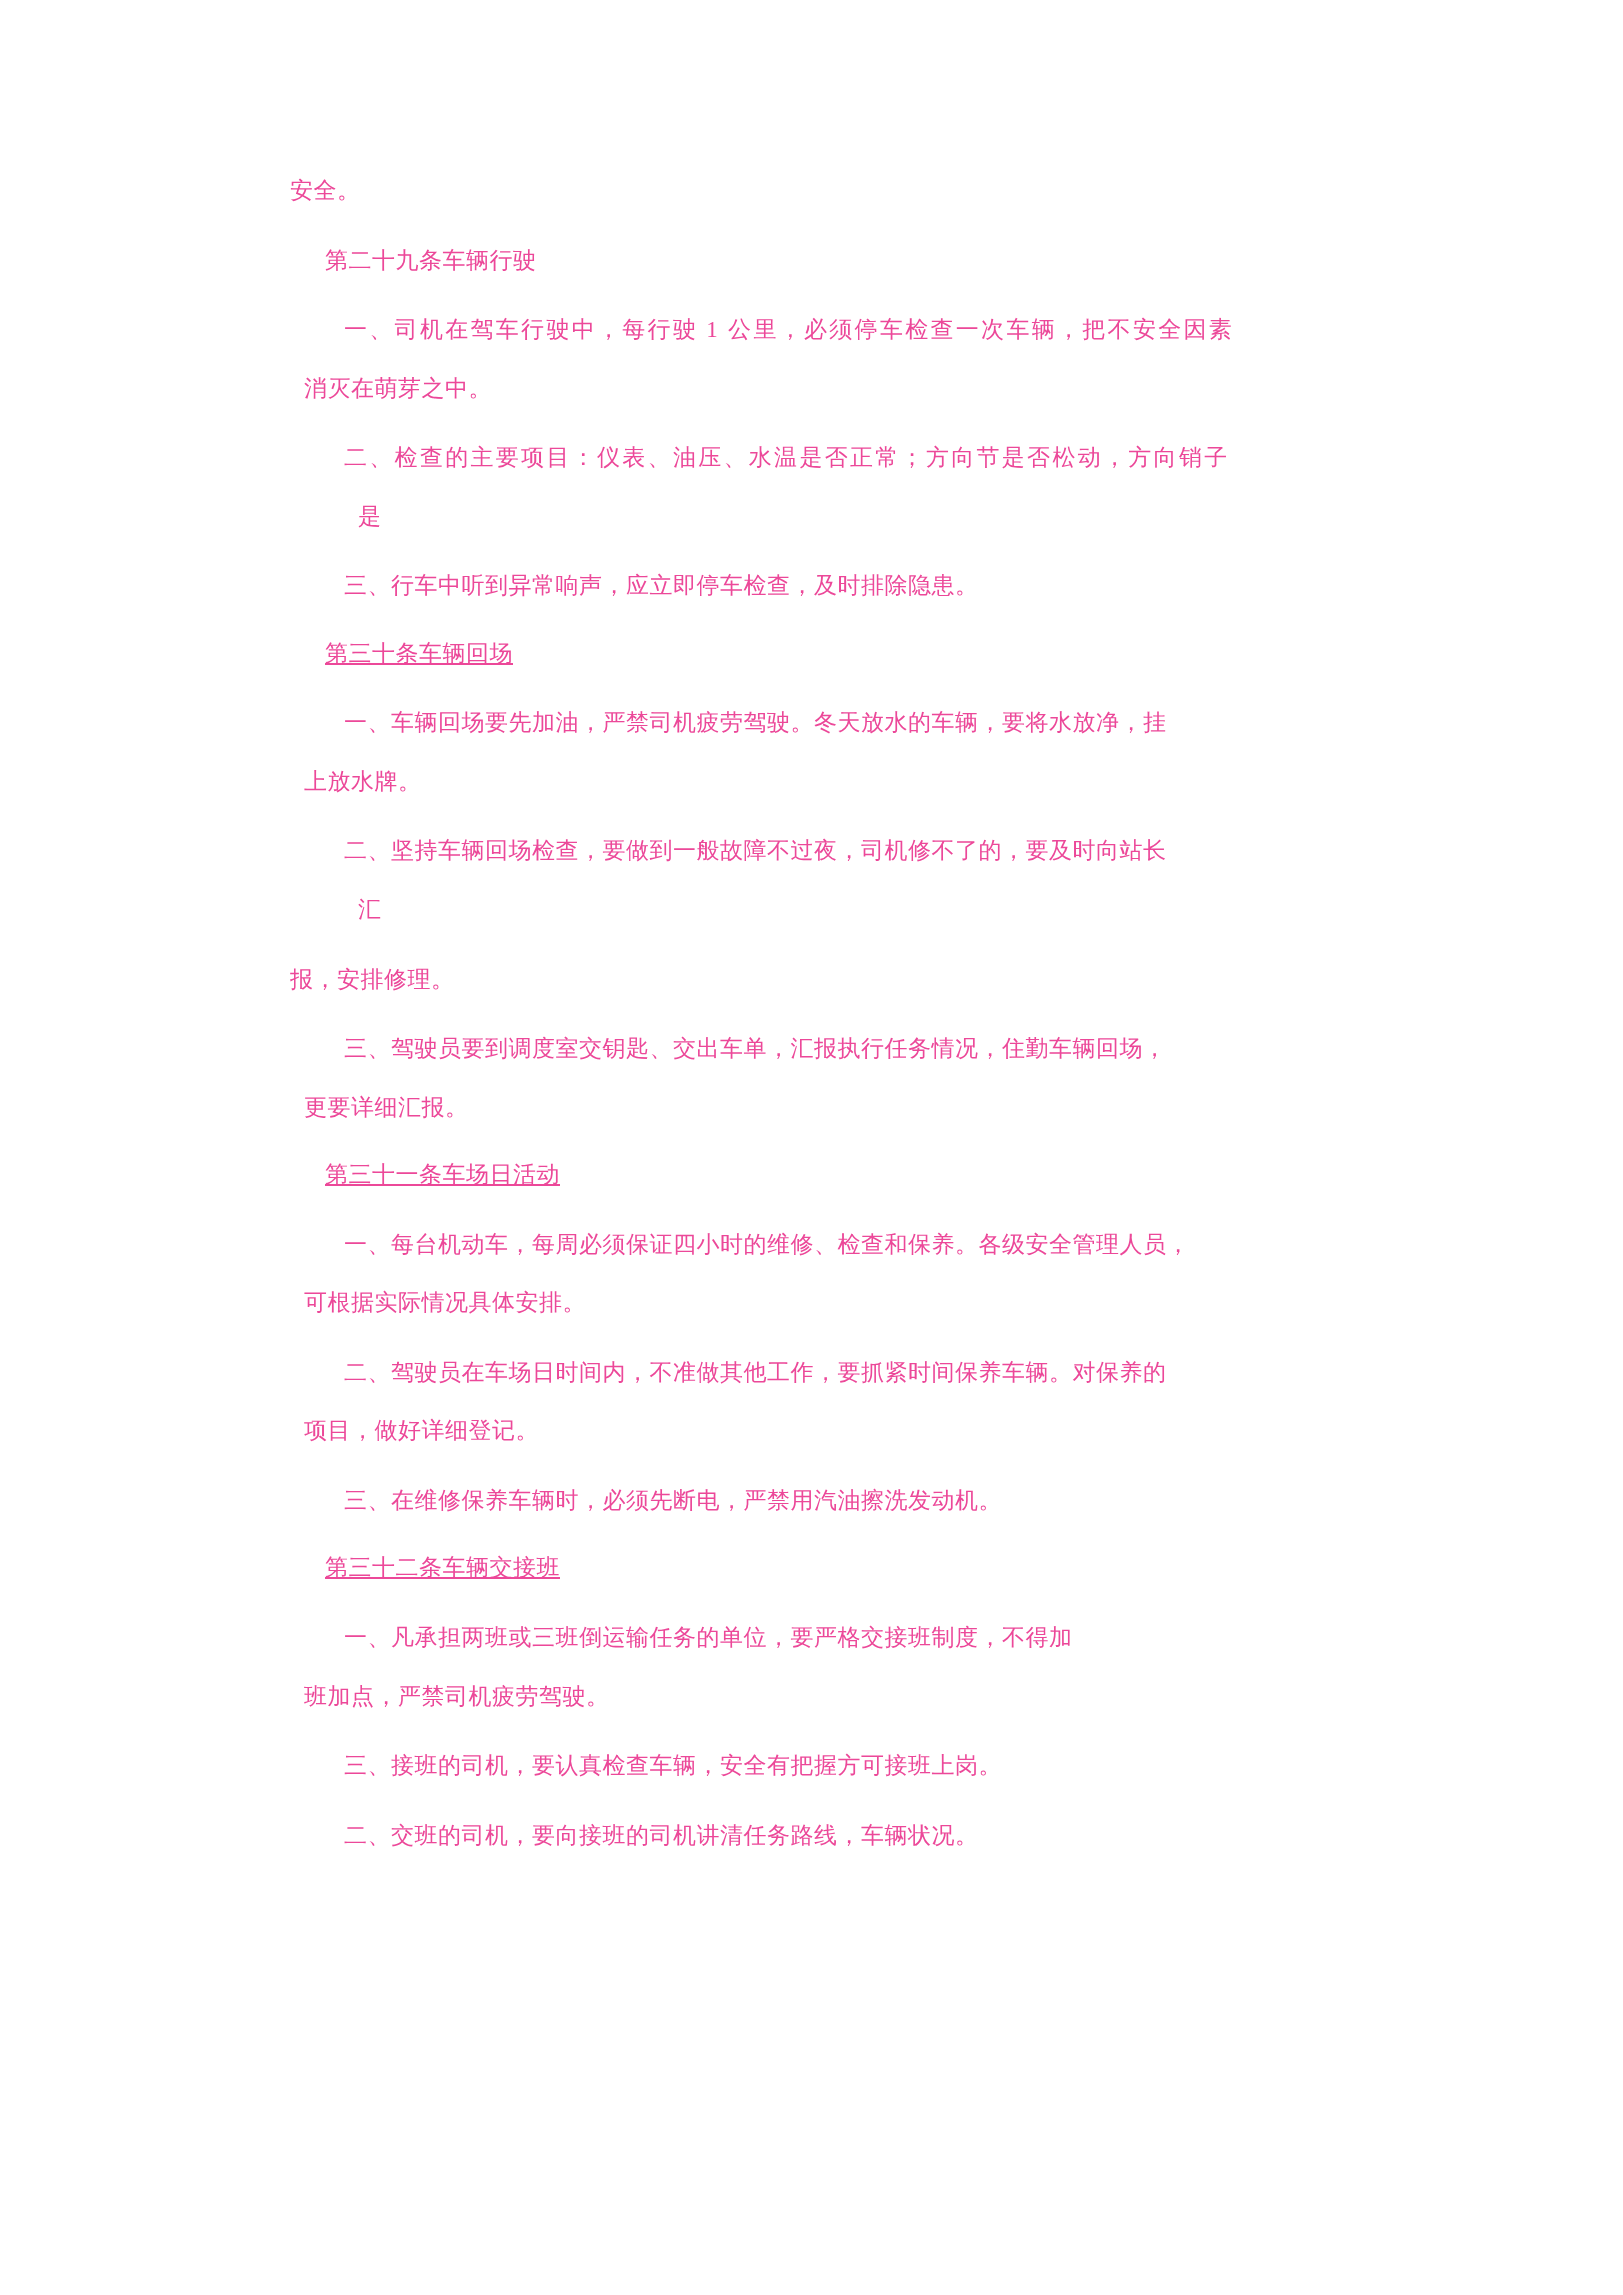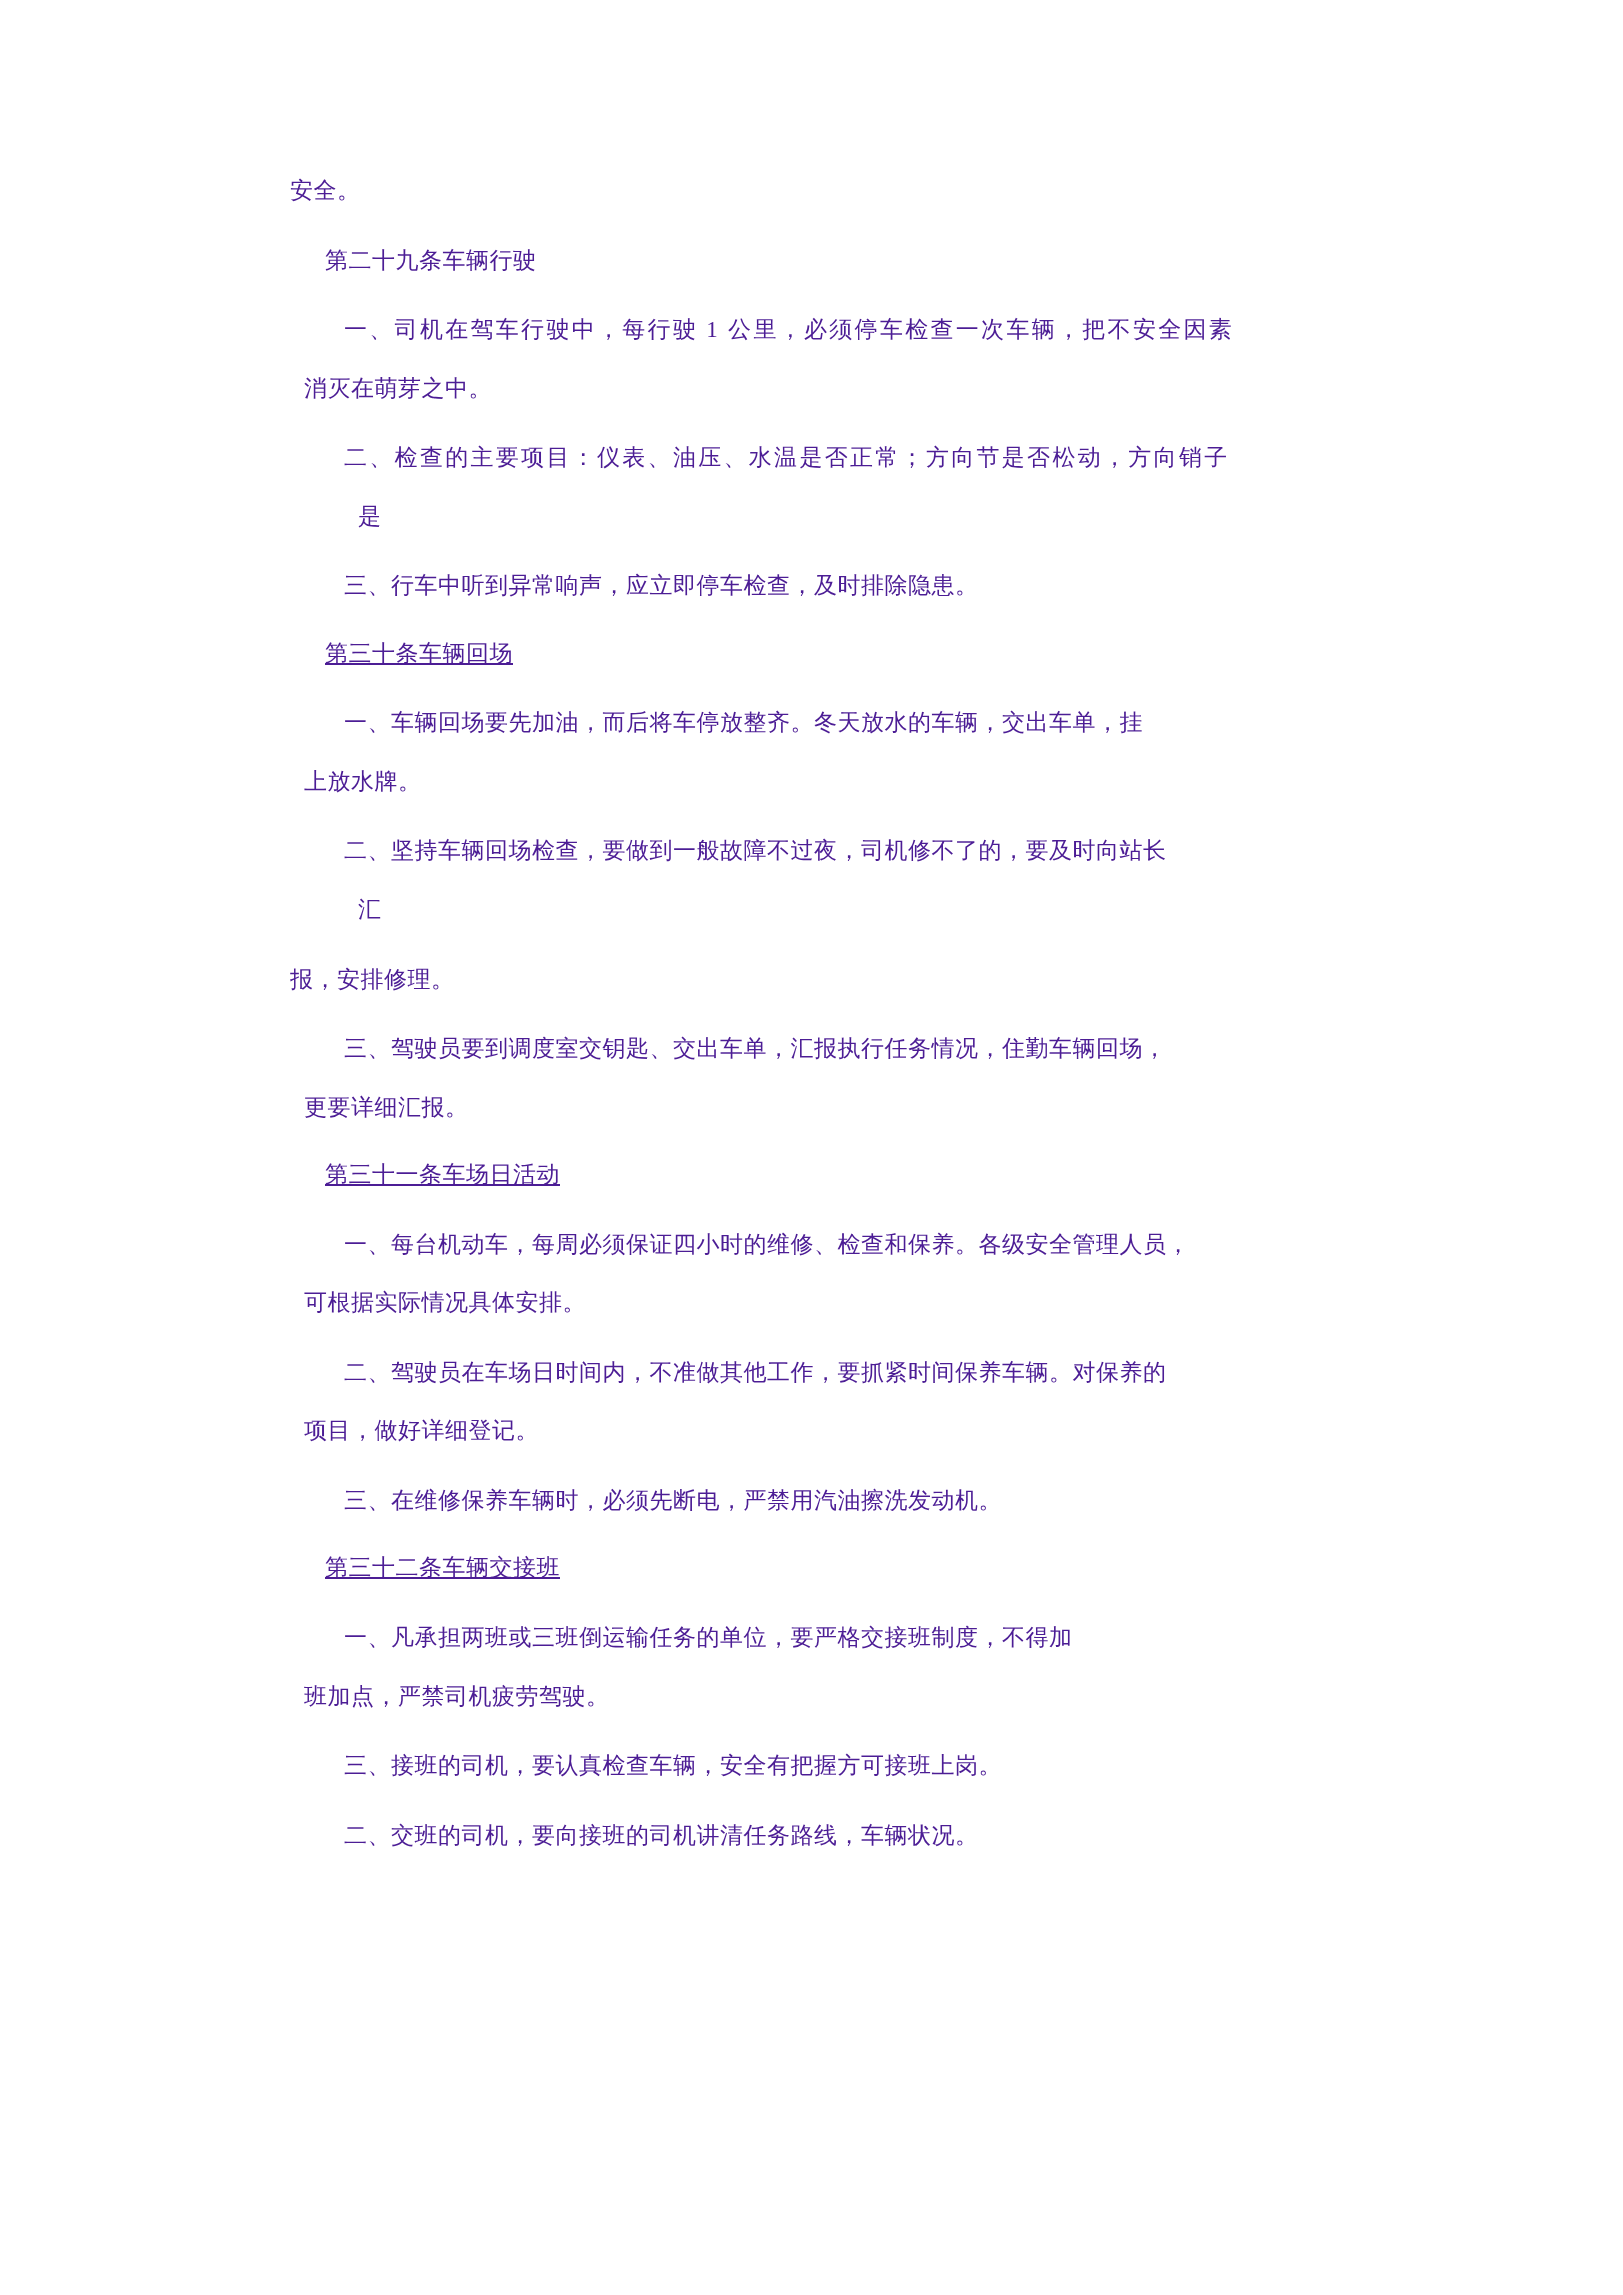--- a/index.html
+++ b/index.html
@@ -20,21 +20,21 @@
     position: absolute;
     left: 290px;
     top: 171px;
     width: 1045px;
   }
   p {
     margin: 0;
     font-size: 23px;
     line-height: 1.72;
     letter-spacing: 0.5px;
-    color: #4c1d95;
+    color: #ec4899;
   }
   .gap-sm { margin-top: 19px; margin-left: 14px; }
   .gap-md { margin-top: 30px; }
   .gap-lg { margin-top: 28px; text-decoration: underline; }
   .ind-1 { text-indent: 0; }
   .ind-2 { padding-left: 35px; }
   .ind-3 { padding-left: 54px; }
   .spread {
     text-align: justify;
     text-justify: inter-ideograph;
@@ -54,21 +54,21 @@
     <p class="ind-3 gap-md spread wide">一、司机在驾车行驶中，每行驶 1 公里，必须停车检查一次车辆，把不安全因素</p>
     <p class="ind-1 gap-sm">消灭在萌芽之中。</p>
 
     <p class="ind-3 gap-md spread wide">二、检查的主要项目：仪表、油压、水温是否正常；方向节是否松动，方向销子</p>
     <p class="ind-3 gap-sm">是</p>
 
     <p class="ind-3 gap-md">三、行车中听到异常响声，应立即停车检查，及时排除隐患。</p>
 
     <p class="ind-2 gap-lg">第三十条车辆回场</p>
 
-    <p class="ind-3 gap-md spread">一、车辆回场要先加油，而后将车停放整齐。冬天放水的车辆，交出车单，挂</p>
+    <p class="ind-3 gap-md spread">一、车辆回场要先加油，严禁司机疲劳驾驶。冬天放水的车辆，要将水放净，挂</p>
     <p class="ind-1 gap-sm">上放水牌。</p>
 
     <p class="ind-3 gap-md spread">二、坚持车辆回场检查，要做到一般故障不过夜，司机修不了的，要及时向站长</p>
     <p class="ind-3 gap-sm">汇</p>
     <p class="ind-1 gap-md">报，安排修理。</p>
 
     <p class="ind-3 gap-md spread">三、驾驶员要到调度室交钥匙、交出车单，汇报执行任务情况，住勤车辆回场，</p>
     <p class="ind-1 gap-sm">更要详细汇报。</p>
 
     <p class="ind-2 gap-lg">第三十一条车场日活动</p>

